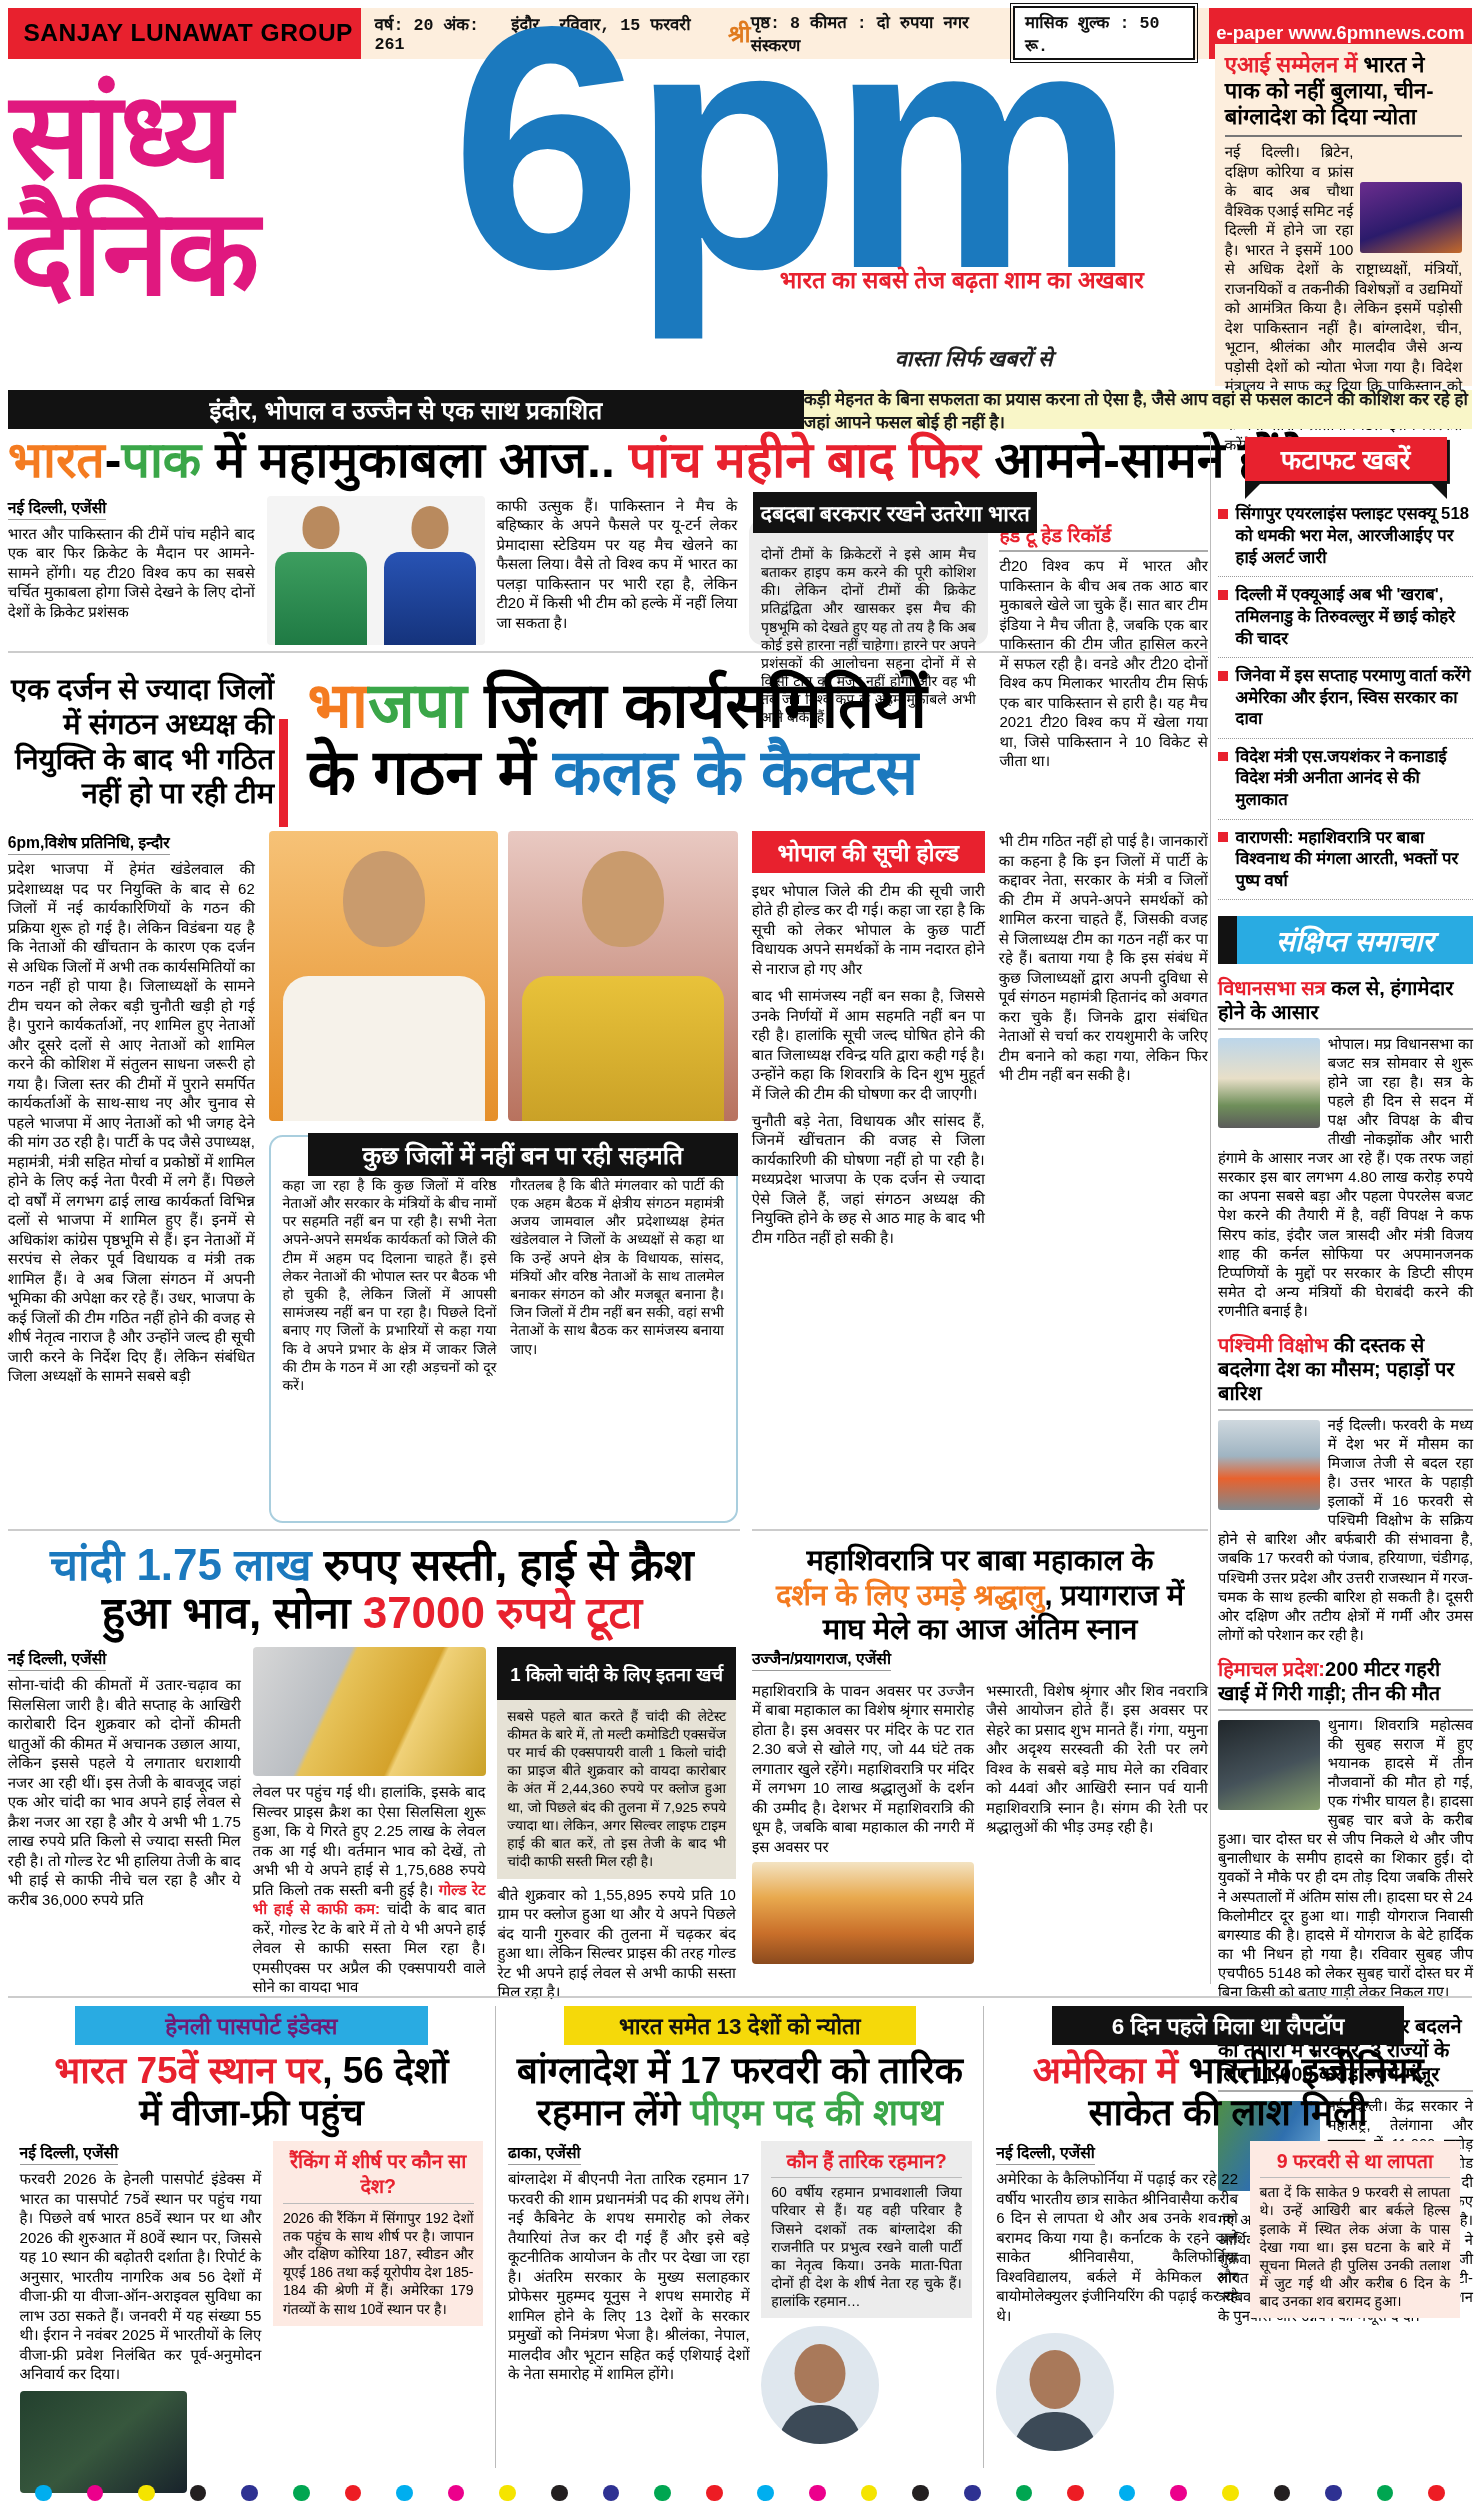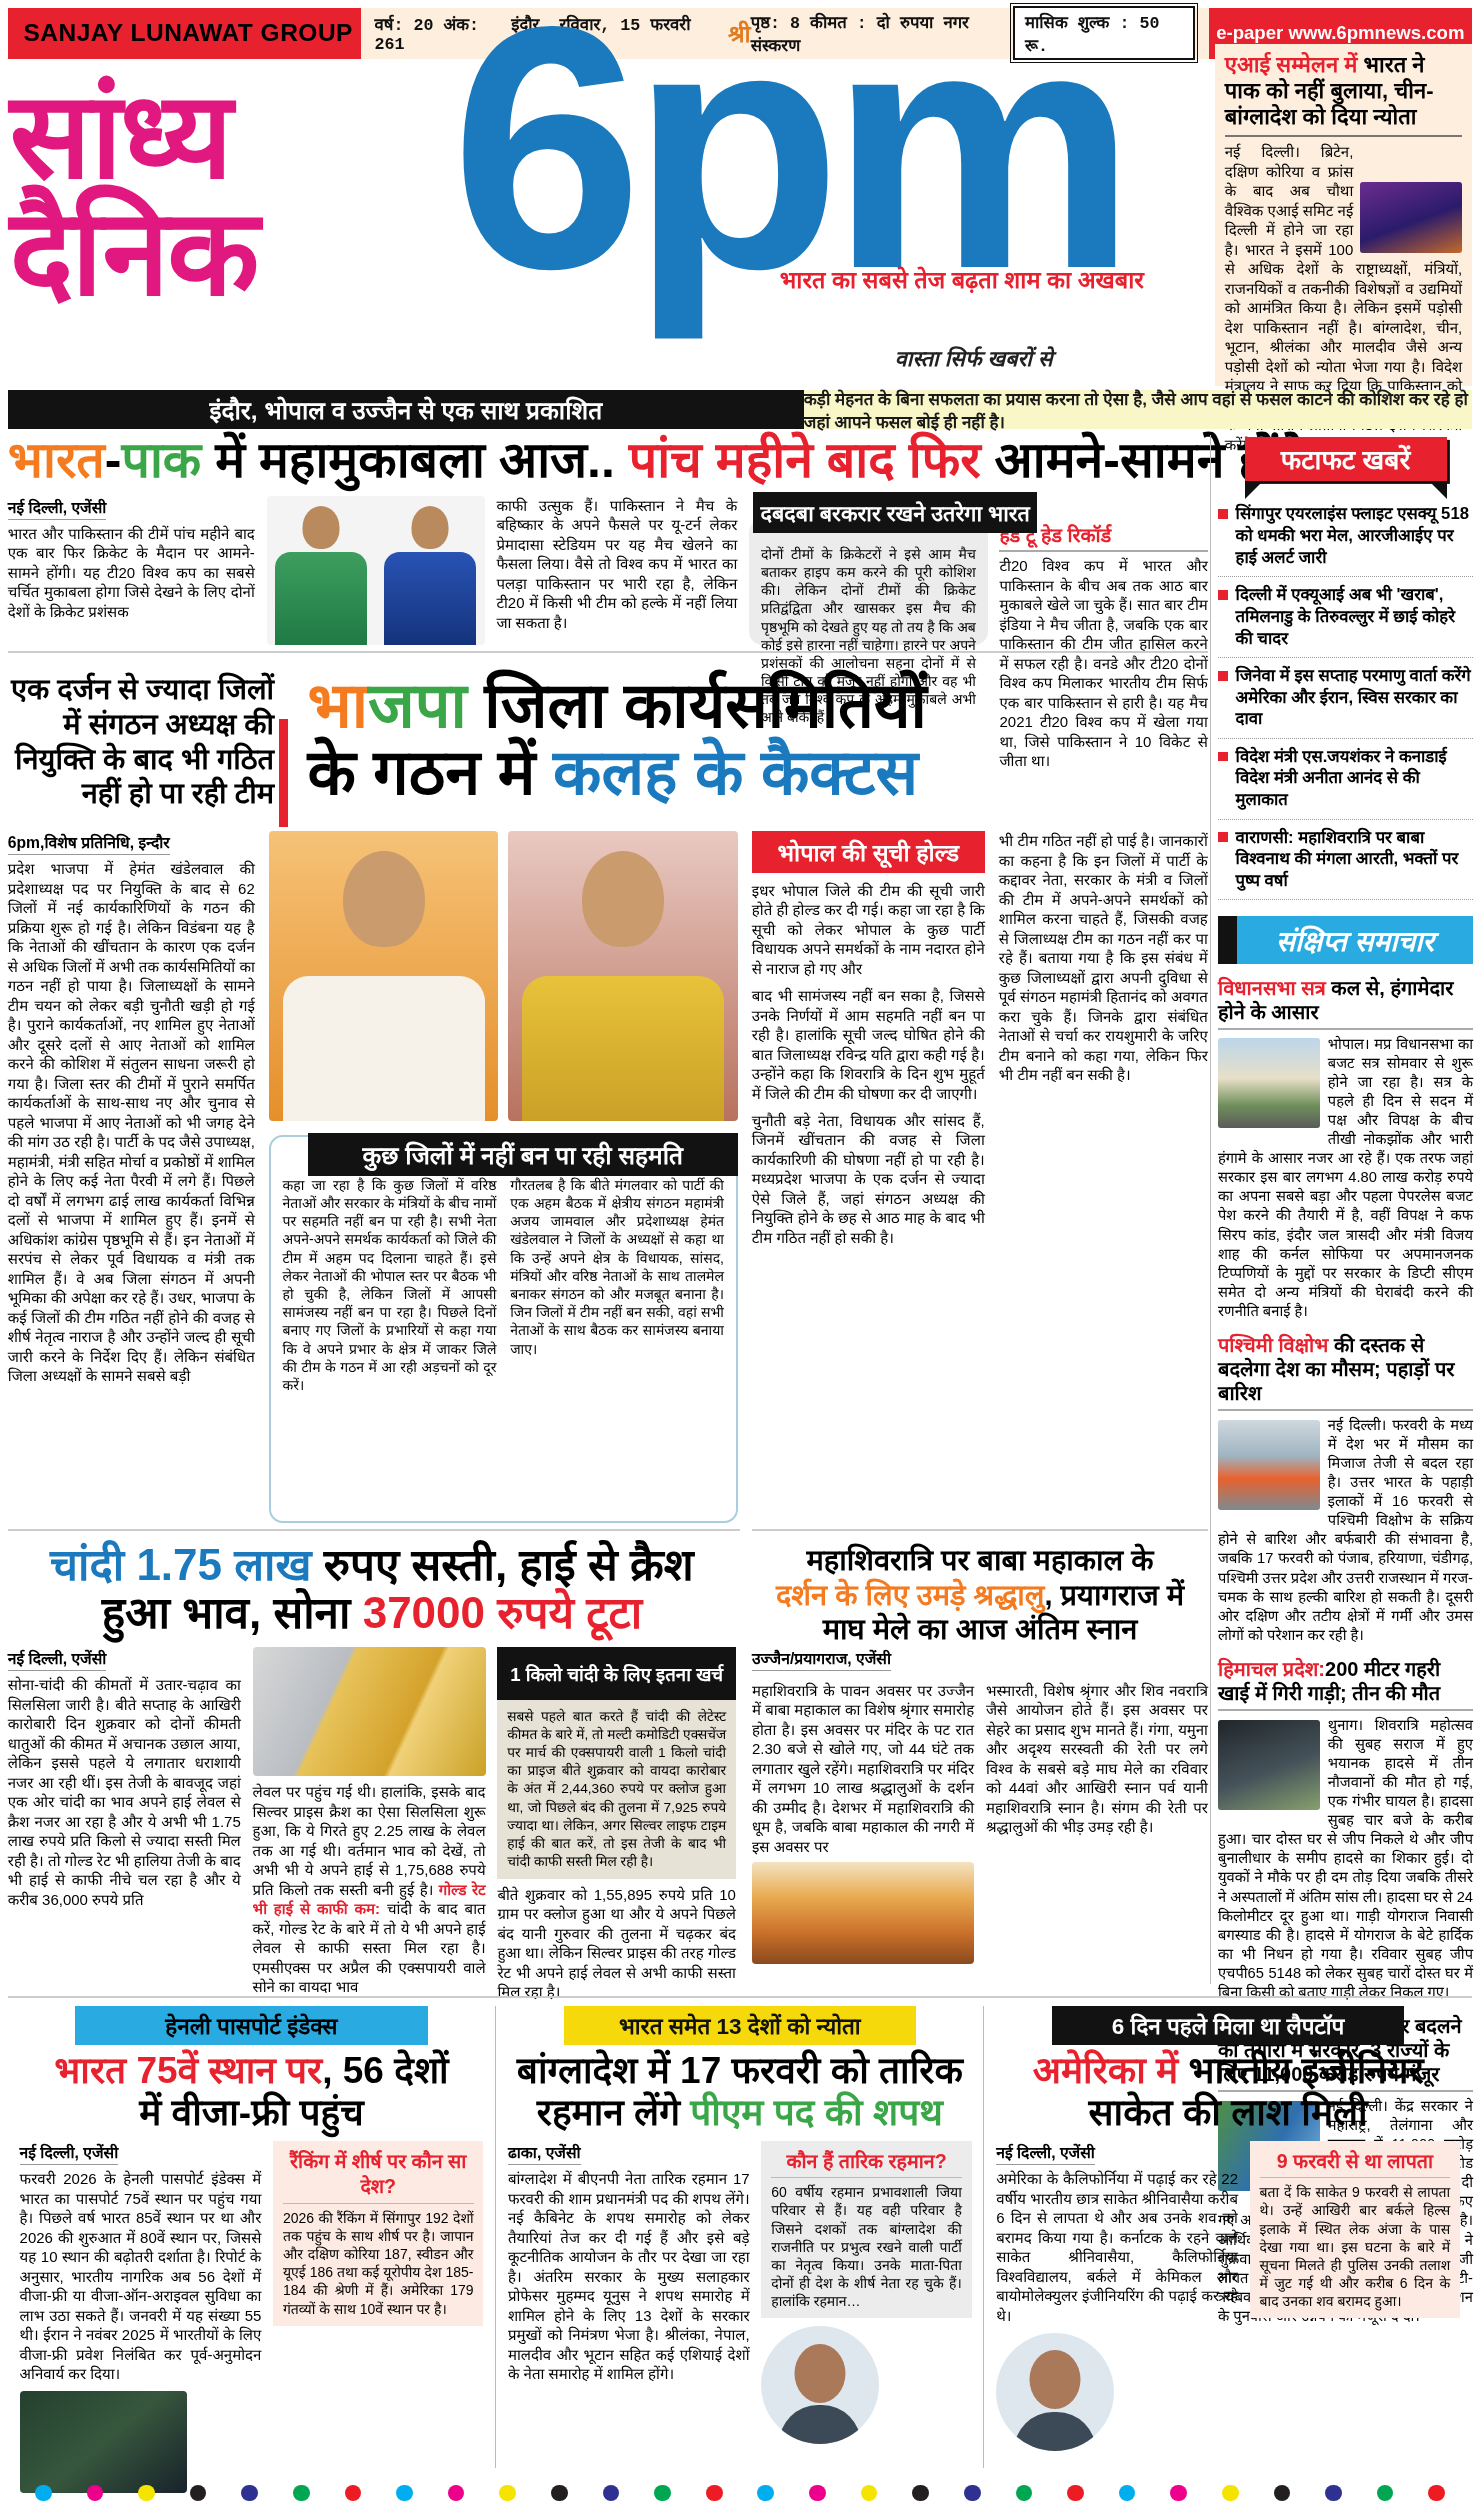--- a/index.html
+++ b/index.html
@@ -118,21 +118,21 @@
   .m-body { display:flex; gap:11.8px; margin-top:5.9px; }
   .m-col { flex:1; }
   .crowd-img { width:100%; height:102px; margin:5.9px 0; border-radius:3.9px;
     background:linear-gradient(180deg,#f3e3c2 0%,#e8a94e 35%,#c96f2a 70%,#8a4a1e 100%); }
 
   
   .bottom { position:absolute; left:7.8px; top:1996px; width:1464px; height:472px; border-top:2.9px solid #ccc; display:flex; padding-top:7.8px; }
   .b-col { flex:1; padding:0 11.8px; }
   .b-col + .b-col { border-left:1px solid #bbb; }
   .kicker { display:block; margin:0 auto 5.9px; width:76%; font-weight:800; font-size:22.5px; text-align:center; padding:3.9px 0; }
-  .kicker-blue { background:#29abe2; color:#000000; }
+  .kicker-blue { background:#29abe2; color:#701a75; }
   .kicker-yellow { background:#f5d90a; color:#111; }
   .kicker-black { background:#121212; color:#fff; }
   .b-head { text-align:center; font-size:37px; font-weight:800; line-height:1.12; margin-bottom:7.8px; }
   .b-flex { display:flex; gap:11.8px; }
   .b-main { flex:1.15; }
   .b-side { flex:1; }
   .side-box { padding:7.8px 9.8px; font-size:14px; line-height:1.3; text-align:justify; }
   .box-pink { background:#fdeae3; }
   .box-gray { background:#ececec; }
   .side-title { color:#e8212e; font-weight:800; font-size:19.6px; text-align:center; border-bottom:1.5px solid #bbb; padding-bottom:2.9px; margin-bottom:4.9px; }

